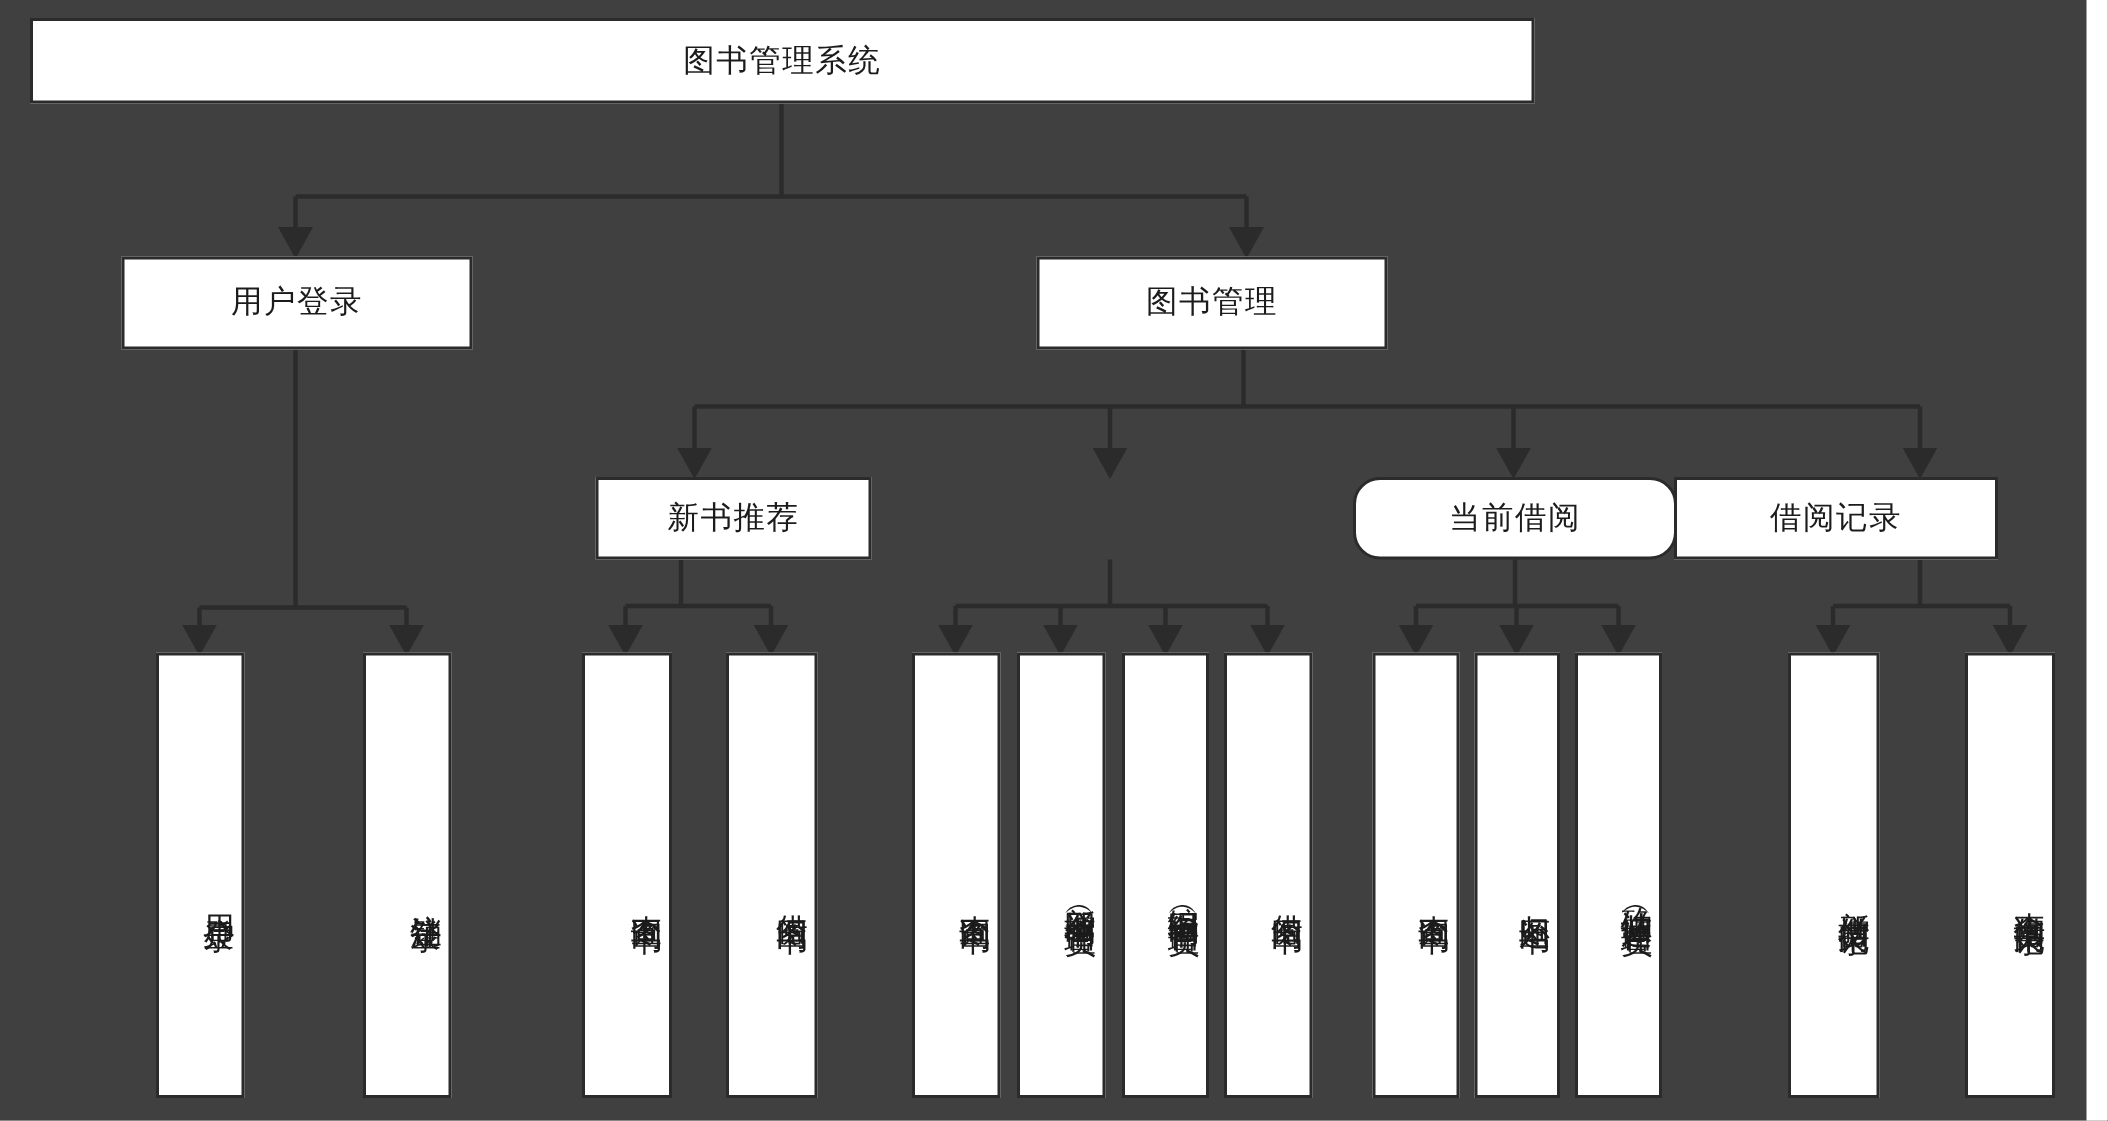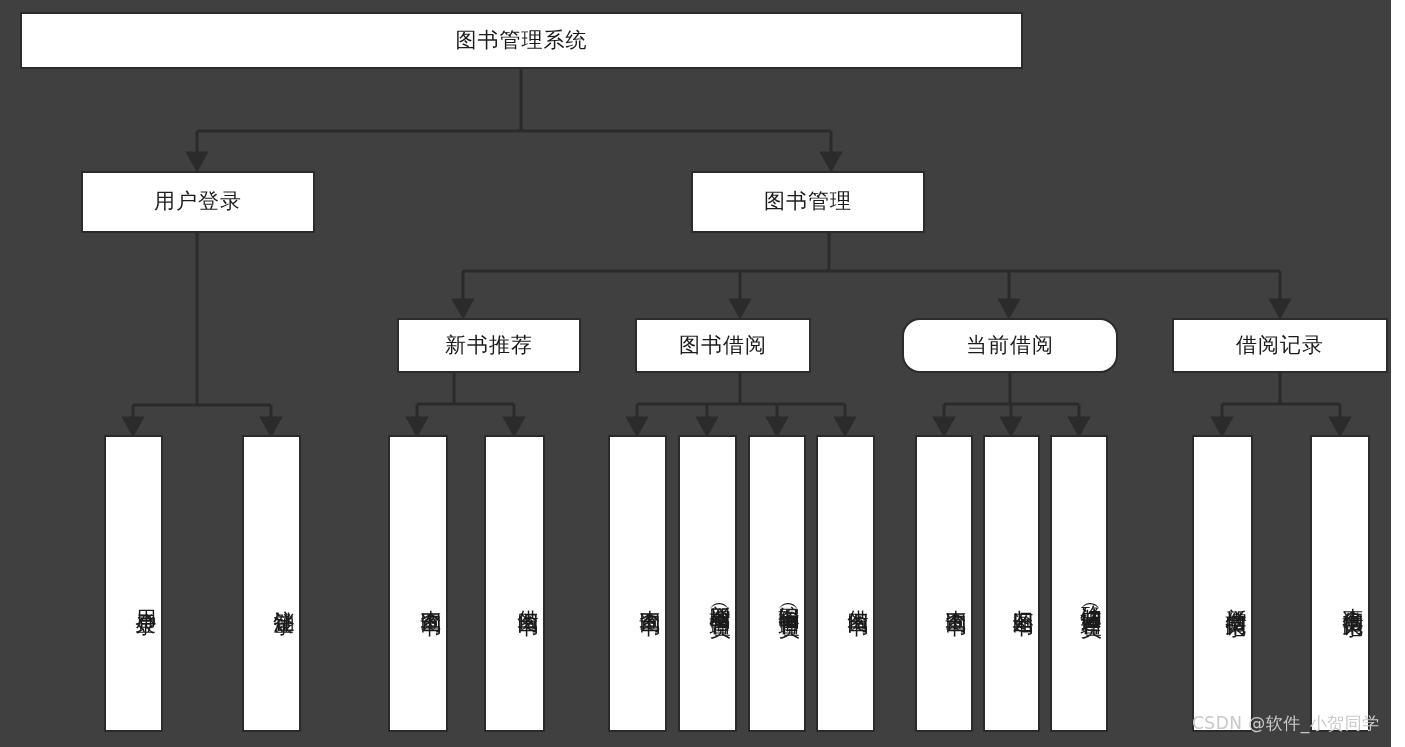--- a/index.html
+++ b/index.html
@@ -114,27 +114,24 @@
   <div class="node h" style="left: 81px; top: 171px; width: 234px; height: 62px;">
     <span>用户登录</span>
   </div>
   <div class="node h" style="left: 691px; top: 171px; width: 234px; height: 62px;">
     <span>图书管理</span>
   </div>
 
   <div class="node h" style="left: 362px; top: 318px; width: 184px; height: 55px; margin-left: 35px;">
     <span>新书推荐</span>
   </div>
-  <div class="node h" style="left: 635px; top: 318px; width: 176px; height: 55px;">
-    <span>图书借阅</span>
-  </div>
   <div class="node h" style="left: 902px; top: 318px; width: 216px; height: 55px; border-radius: 18px;">
     <span>当前借阅</span>
   </div>
-  <div class="node h" style="left: 1172px; top: 318px; width: 216px; height: 55px;">
+  <div class="node h" style="left: 1116px; top: 318px; width: 216px; height: 55px;">
     <span>借阅记录</span>
   </div>
 
   <div class="node v" style="left: 104px; top: 435px; width: 59px; height: 297px;">
     <span class="vtext">用户登录</span>
   </div>
   <div class="node v" style="left: 242px; top: 435px; width: 59px; height: 297px;">
     <span class="vtext">注销登录</span>
   </div>
   <div class="node v" style="left: 388px; top: 435px; width: 60px; height: 297px;">
@@ -164,14 +161,13 @@
   <div class="node v" style="left: 1050px; top: 435px; width: 58px; height: 297px;">
     <span class="vtext">确认归还（管理员）</span>
   </div>
   <div class="node v" style="left: 1192px; top: 435px; width: 61px; height: 297px;">
     <span class="vtext">新增借阅记录</span>
   </div>
   <div class="node v" style="left: 1310px; top: 435px; width: 60px; height: 297px;">
     <span class="vtext">查询借阅记录</span>
   </div>
 
-  <div class="watermark">CSDN @软件_小贺同学</div>
 </div>
 
 </body></html>

